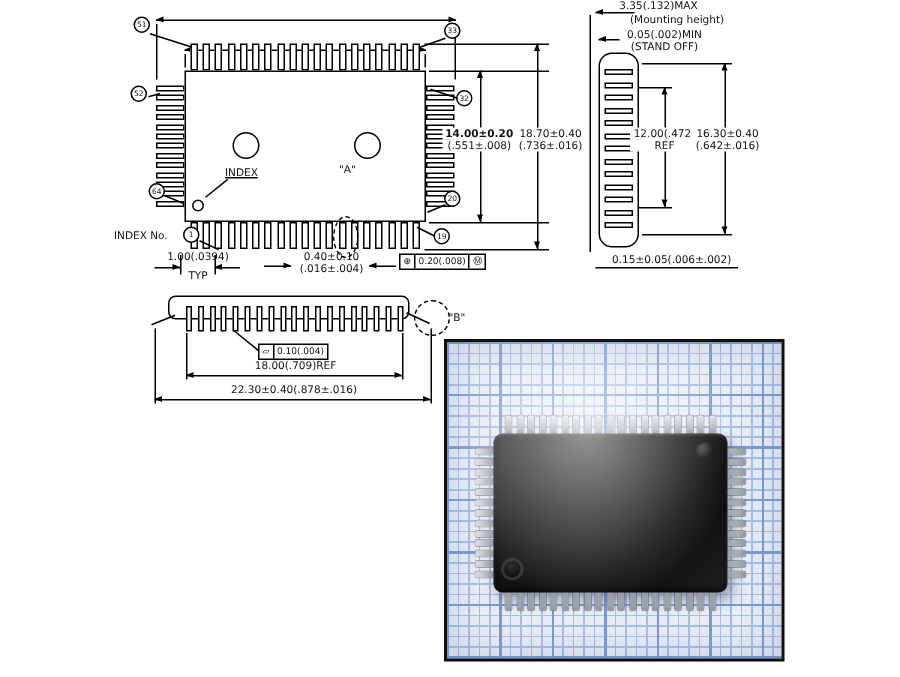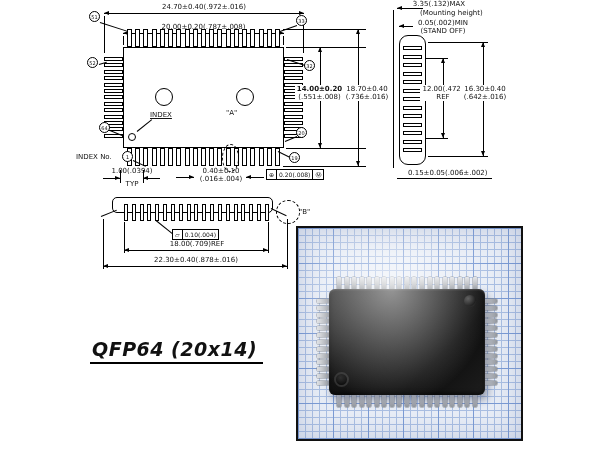--- a/index.html
+++ b/index.html
@@ -66,26 +66,24 @@
   .idx-mark{position:absolute;width:8px;height:8px;border:1px solid #000;border-radius:50%;background:#fff;box-sizing:border-box;}
   .ej-circle{position:absolute;width:18px;height:18px;border:1px solid #000;border-radius:50%;background:#fff;box-sizing:border-box;}
 </style>
 </head>
 <body>
 
 <div id="canvas">
 
   <div class="abs" style="left:0;top:0;width:400px;height:195px;">
 
-    <div class="t tc" style="left:104px;top:3px;width:200px;">24.70±0.40(.972±.016)</div>
     <div class="dimh arr2h" style="left:104px;top:13px;width:200px;"></div>
     <div class="lv" style="left:104px;top:16px;height:37px;"></div>
     <div class="lv" style="left:303px;top:16px;height:37px;"></div>
 
-    <div class="t tc" style="left:123px;top:23px;width:161px;">20.00±0.20(.787±.008)</div>
     <div class="dimh arr2h" style="left:123px;top:33px;width:161px;"></div>
     <div class="lv" style="left:123px;top:36px;height:9px;"></div>
     <div class="lv" style="left:283px;top:36px;height:9px;"></div>
 
     <div class="body-rect" style="left:123px;top:47px;width:161px;height:101px;"></div>
     <div class="prow" id="pins-top" style="left:127px;top:29px;width:153px;height:18px;">
         <div class="pin-v"></div>
         <div class="pin-v"></div>
         <div class="pin-v"></div>
         <div class="pin-v"></div>
@@ -289,21 +287,20 @@
     <div class="dimv arr2v" style="left:103px;top:42px;height:114px;"></div>
     <div class="t tc bgw" style="left:40px;top:85px;width:44px;">12.00(.472)</div>
     <div class="t tc bgw" style="left:40px;top:93px;width:44px;">REF</div>
     <div class="t tc bgw" style="left:81px;top:85px;width:46px;">16.30±0.40</div>
     <div class="t tc bgw" style="left:81px;top:93px;width:46px;">(.642±.016)</div>
 
     <div class="t" style="left:28px;top:169px;">0.15±0.05(.006±.002)</div>
     <div class="lh" style="left:17px;top:178px;width:95px;"></div>
   </div>
 
-  <div id="page-title">QFP64 (20x14)</div>
 
   <div id="photo">
     <div class="prow" id="ph-top" style="left:39px;top:49px;width:140px;height:13px;">
         <div class="ph-pin-v"></div>
         <div class="ph-pin-v"></div>
         <div class="ph-pin-v"></div>
         <div class="ph-pin-v"></div>
         <div class="ph-pin-v"></div>
         <div class="ph-pin-v"></div>
         <div class="ph-pin-v"></div>

